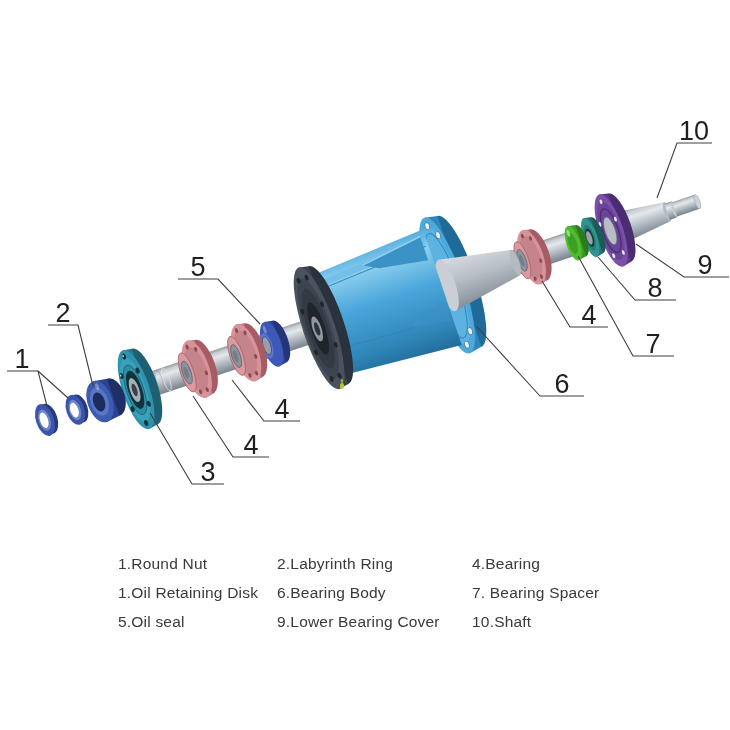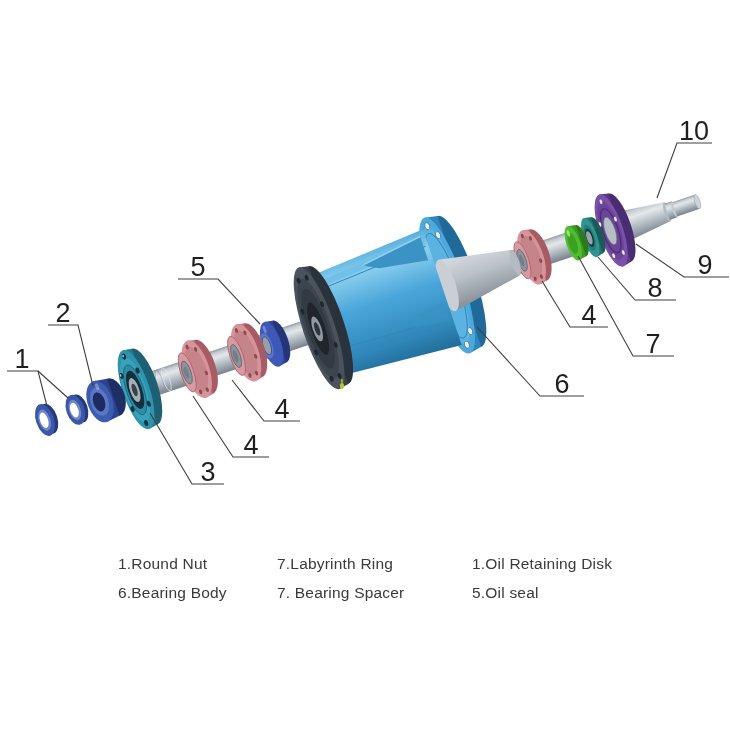--- a/index.html
+++ b/index.html
@@ -241,20 +241,23 @@
     <text class="co-num" x="589" y="324">4</text>
     <text class="co-num" x="653" y="353">7</text>
     <text class="co-num" x="655" y="297">8</text>
     <text class="co-num" x="705" y="274">9</text>
     <text class="co-num" x="694" y="140">10</text>
   </g>
 </svg>
 
   <div class="legend">
     <span>1.Round Nut</span>
-    <span>7.Labyrinth Ring</span>
+    <span>2.Labyrinth Ring</span>
+    <span>4.Bearing</span>
     <span>1.Oil Retaining Disk</span>
     <span>6.Bearing Body</span>
     <span>7. Bearing Spacer</span>
     <span>5.Oil seal</span>
+    <span>9.Lower Bearing Cover</span>
+    <span>10.Shaft</span>
   </div>
 
 </div>
 
 </body></html>

